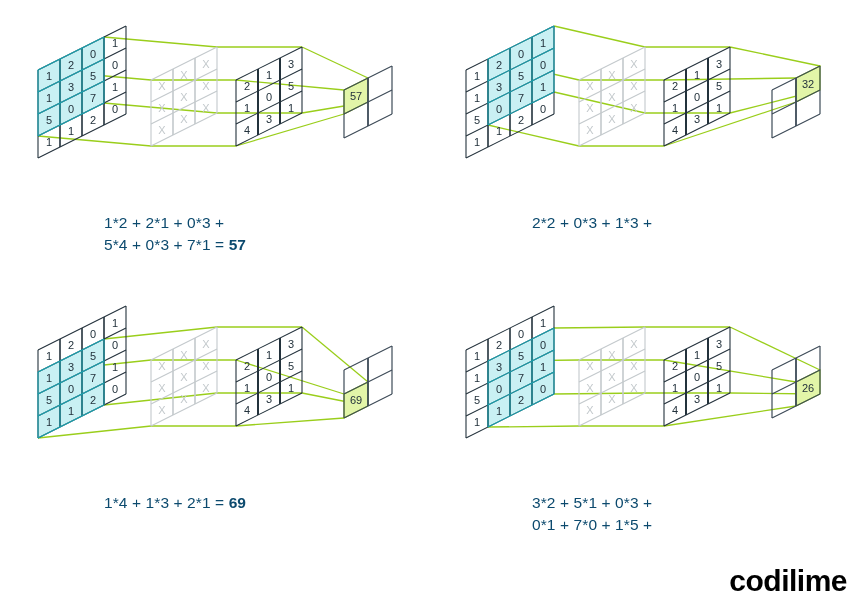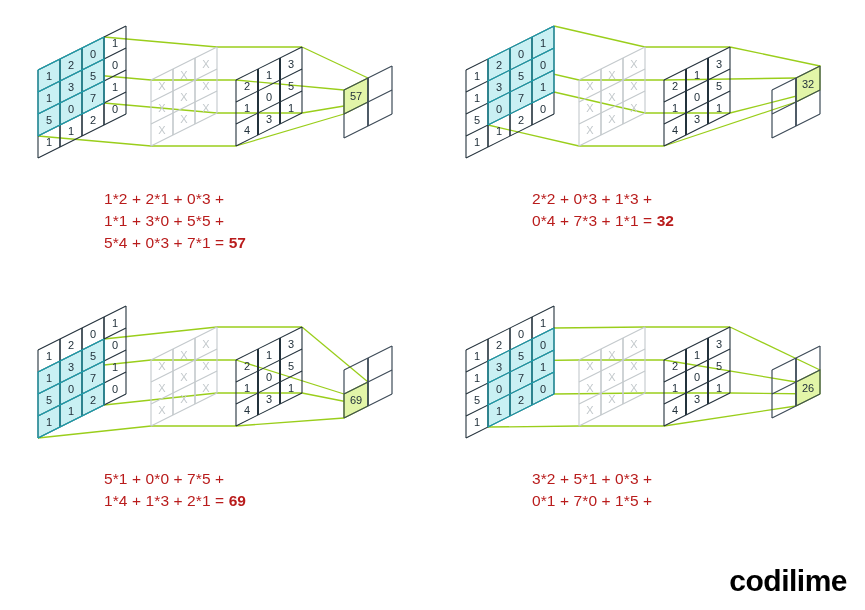--- a/index.html
+++ b/index.html
@@ -26,25 +26,25 @@
   .panel-diagram {
     position: absolute;
     left: 0;
     top: 0;
     width: 432px;
     height: 180px;
   }
   .eq {
     position: absolute;
     left: 96px;
-    top: 170px;
+    top: 194px;
     width: 300px;
     font-size: 15.5px;
     line-height: 22px;
-    color: #b91c1c;
+    color: #0c4a6e;
     letter-spacing: 0.1px;
     white-space: nowrap;
   }
   .eq .res {
     font-weight: bold;
   }
   .logo {
     position: absolute;
     right: 18px;
     bottom: 14px;
@@ -165,21 +165,20 @@
           <line x1="336" y1="96" x2="384" y2="72" stroke="#3c4a57" stroke-width="1.2"></line>
           <line x1="336" y1="120" x2="384" y2="96" stroke="#3c4a57" stroke-width="1.2"></line>
           <line x1="336" y1="72" x2="336" y2="120" stroke="#3c4a57" stroke-width="1.2"></line>
           <line x1="360" y1="60" x2="360" y2="108" stroke="#3c4a57" stroke-width="1.8"></line>
           <line x1="384" y1="48" x2="384" y2="96" stroke="#3c4a57" stroke-width="1.2"></line>
           <text x="348" y="82" text-anchor="middle" class="celltxt">57</text>
         </g>
       </svg>
       <div class="eq">
         <div>1*2 + 2*1 + 0*3 +</div>
-        <div>1*1 + 3*0 + 5*5 +</div>
         <div>5*4 + 0*3 + 7*1 = <span class="res">57</span></div>
       </div>
     </div>
     <div class="panel" style="left: 436px; top: 18px;">
       <svg width="432" height="180" class="panel-diagram">
         <line x1="118" y1="8" x2="209" y2="29" stroke="#9ace1b" stroke-width="1.3"></line>
         <line x1="209" y1="29" x2="294" y2="29" stroke="#9ace1b" stroke-width="1.3"></line>
         <line x1="294" y1="29" x2="384" y2="48" stroke="#9ace1b" stroke-width="1.3"></line>
         <line x1="52" y1="41" x2="143" y2="62" stroke="#9ace1b" stroke-width="1.3"></line>
         <line x1="143" y1="62" x2="228" y2="62" stroke="#9ace1b" stroke-width="1.3"></line>
@@ -271,21 +270,20 @@
           <line x1="336" y1="96" x2="384" y2="72" stroke="#3c4a57" stroke-width="1.2"></line>
           <line x1="336" y1="120" x2="384" y2="96" stroke="#3c4a57" stroke-width="1.2"></line>
           <line x1="336" y1="72" x2="336" y2="120" stroke="#3c4a57" stroke-width="1.2"></line>
           <line x1="360" y1="60" x2="360" y2="108" stroke="#3c4a57" stroke-width="1.8"></line>
           <line x1="384" y1="48" x2="384" y2="96" stroke="#3c4a57" stroke-width="1.2"></line>
           <text x="372" y="70" text-anchor="middle" class="celltxt">32</text>
         </g>
       </svg>
       <div class="eq">
         <div>2*2 + 0*3 + 1*3 +</div>
-        <div>0*4 + 7*3 + 1*1 = <span class="res">32</span></div>
       </div>
     </div>
     <div class="panel" style="left: 8px; top: 298px;">
       <svg width="432" height="180" class="panel-diagram">
         <line x1="96" y1="41" x2="209" y2="29" stroke="#9ace1b" stroke-width="1.3"></line>
         <line x1="209" y1="29" x2="294" y2="29" stroke="#9ace1b" stroke-width="1.3"></line>
         <line x1="294" y1="29" x2="360" y2="84" stroke="#9ace1b" stroke-width="1.3"></line>
         <line x1="30" y1="74" x2="143" y2="62" stroke="#9ace1b" stroke-width="1.3"></line>
         <line x1="143" y1="62" x2="228" y2="62" stroke="#9ace1b" stroke-width="1.3"></line>
         <line x1="228" y1="62" x2="336" y2="96" stroke="#9ace1b" stroke-width="1.3"></line>
@@ -375,21 +373,20 @@
           <line x1="336" y1="72" x2="384" y2="48" stroke="#3c4a57" stroke-width="1.2"></line>
           <line x1="336" y1="96" x2="384" y2="72" stroke="#3c4a57" stroke-width="1.2"></line>
           <line x1="336" y1="120" x2="384" y2="96" stroke="#3c4a57" stroke-width="1.2"></line>
           <line x1="336" y1="72" x2="336" y2="120" stroke="#3c4a57" stroke-width="1.2"></line>
           <line x1="360" y1="60" x2="360" y2="108" stroke="#3c4a57" stroke-width="1.8"></line>
           <line x1="384" y1="48" x2="384" y2="96" stroke="#3c4a57" stroke-width="1.2"></line>
           <text x="348" y="106" text-anchor="middle" class="celltxt">69</text>
         </g>
       </svg>
       <div class="eq">
-        <div>5*1 + 0*0 + 7*5 +</div>
         <div>1*4 + 1*3 + 2*1 = <span class="res">69</span></div>
       </div>
     </div>
     <div class="panel" style="left: 436px; top: 298px;">
       <svg width="432" height="180" class="panel-diagram">
         <line x1="118" y1="30" x2="209" y2="29" stroke="#9ace1b" stroke-width="1.3"></line>
         <line x1="209" y1="29" x2="294" y2="29" stroke="#9ace1b" stroke-width="1.3"></line>
         <line x1="294" y1="29" x2="384" y2="72" stroke="#9ace1b" stroke-width="1.3"></line>
         <line x1="52" y1="63" x2="143" y2="62" stroke="#9ace1b" stroke-width="1.3"></line>
         <line x1="143" y1="62" x2="228" y2="62" stroke="#9ace1b" stroke-width="1.3"></line>

